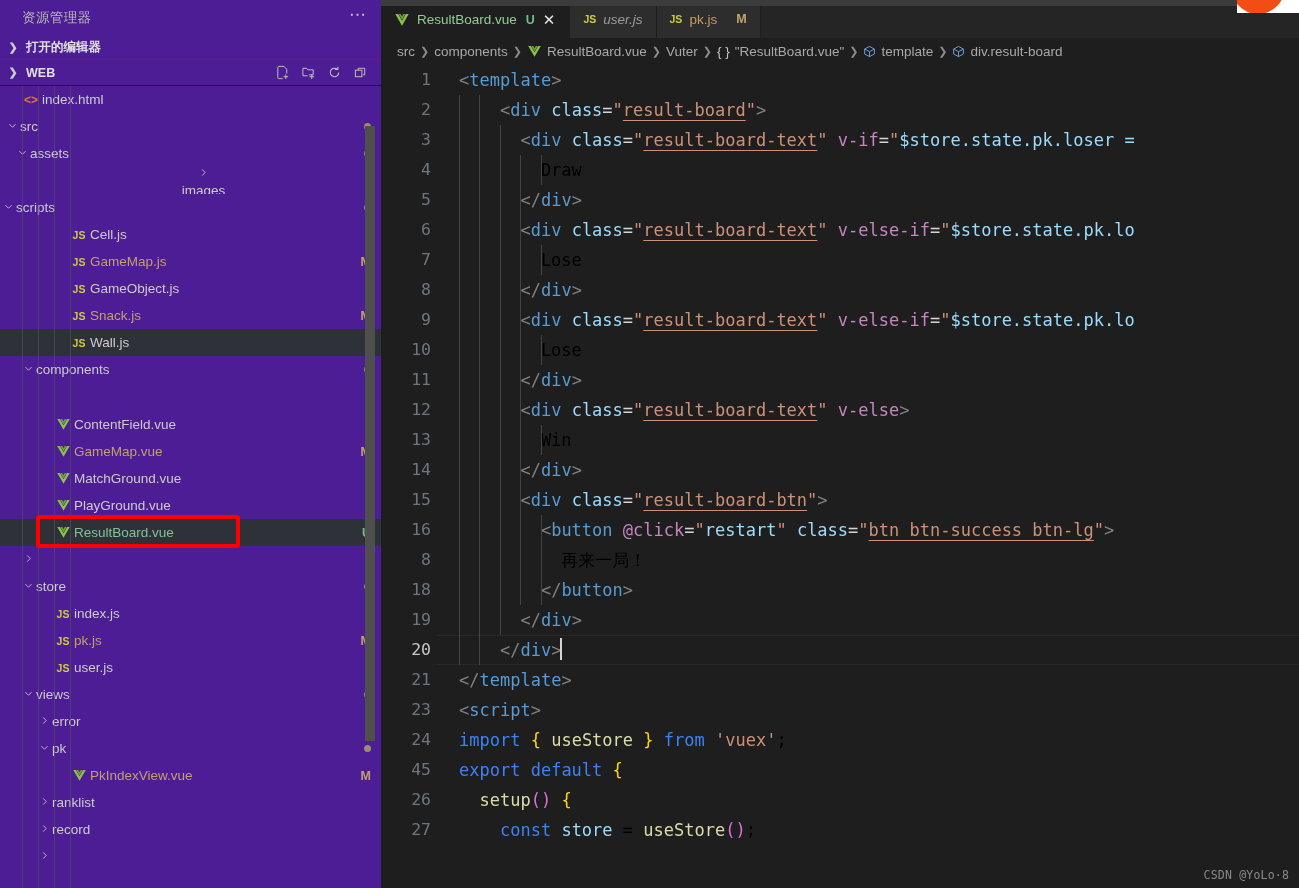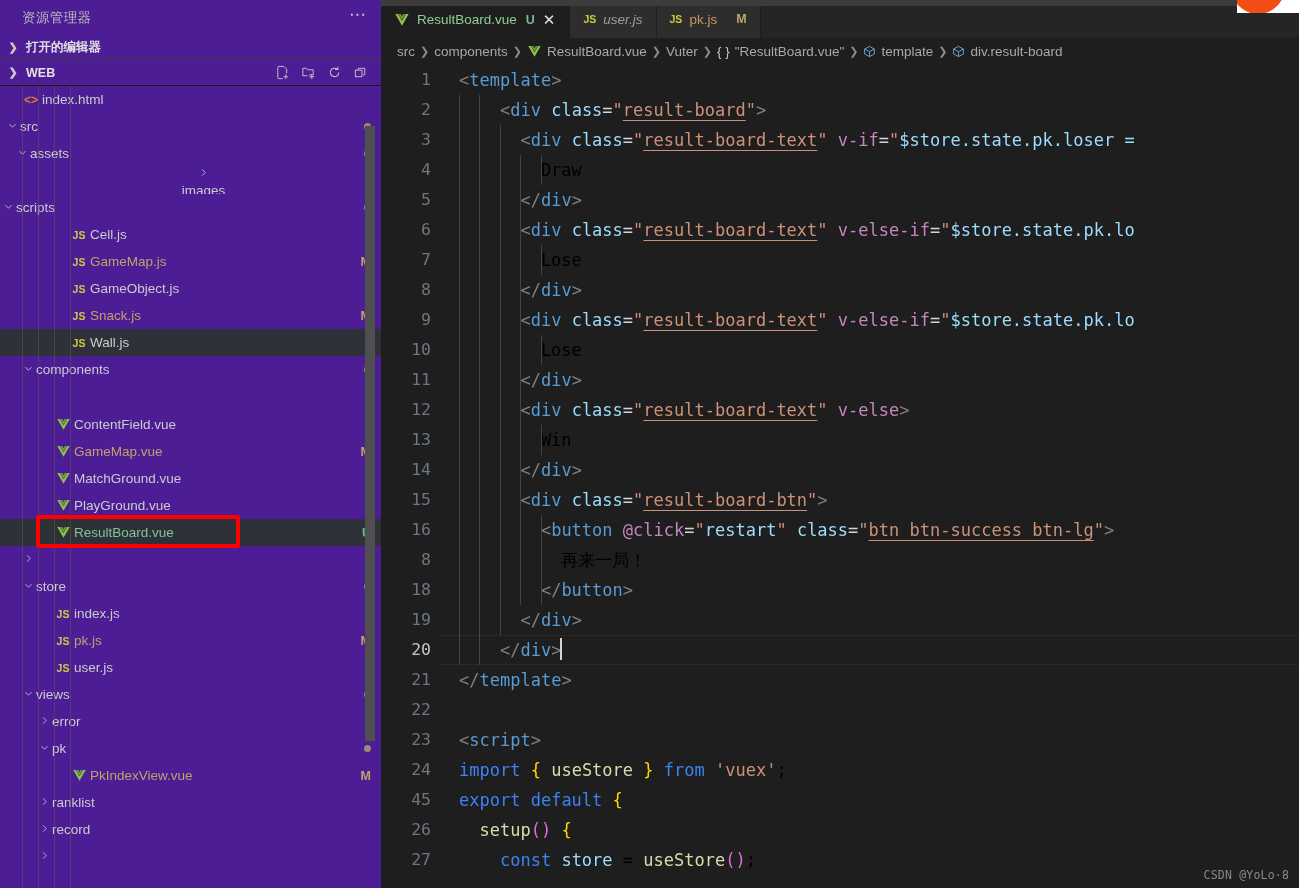--- a/index.html
+++ b/index.html
@@ -536,21 +536,20 @@
         <div class="cline"><span class="ln">12</span><span class="ctxt">      <span class="k-br">&lt;</span><span class="k-tag">div</span> <span class="k-blue">class</span><span class="k-eq">=</span><span class="k-attrvp">"</span><span class="k-attrv">result-board-text</span><span class="k-attrvp">"</span> <span class="k-pink">v-else</span><span class="k-br">&gt;</span></span></div>
         <div class="cline"><span class="ln">13</span><span class="ctxt">        Win</span></div>
         <div class="cline"><span class="ln">14</span><span class="ctxt">      <span class="k-br">&lt;/</span><span class="k-tag">div</span><span class="k-br">&gt;</span></span></div>
         <div class="cline"><span class="ln">15</span><span class="ctxt">      <span class="k-br">&lt;</span><span class="k-tag">div</span> <span class="k-blue">class</span><span class="k-eq">=</span><span class="k-attrvp">"</span><span class="k-attrv">result-board-btn</span><span class="k-attrvp">"</span><span class="k-br">&gt;</span></span></div>
         <div class="cline"><span class="ln">16</span><span class="ctxt">        <span class="k-br">&lt;</span><span class="k-tag">button</span> <span class="k-pink">@click</span><span class="k-eq">=</span><span class="k-attrvp">"</span><span class="k-blue">restart</span><span class="k-attrvp">"</span> <span class="k-blue">class</span><span class="k-eq">=</span><span class="k-attrvp">"</span><span class="k-attrv">btn btn-success btn-lg</span><span class="k-attrvp">"</span><span class="k-br">&gt;</span></span></div>
         <div class="cline"><span class="ln">8</span><span class="ctxt">          再来一局！</span></div>
         <div class="cline"><span class="ln">18</span><span class="ctxt">        <span class="k-br">&lt;/</span><span class="k-tag">button</span><span class="k-br">&gt;</span></span></div>
         <div class="cline"><span class="ln">19</span><span class="ctxt">      <span class="k-br">&lt;/</span><span class="k-tag">div</span><span class="k-br">&gt;</span></span></div>
         <div class="cline active"><span class="ln">20</span><span class="ctxt">    <span class="k-br">&lt;/</span><span class="k-tag">div</span><span class="k-br">&gt;</span><span class="caret"></span></span></div>
         <div class="cline"><span class="ln">21</span><span class="ctxt"><span class="k-br">&lt;/</span><span class="k-tag">template</span><span class="k-br">&gt;</span></span></div>
-        <div class="cline"><span class="ln">22</span><span class="ctxt"></span></div>
         <div class="cline"><span class="ln">23</span><span class="ctxt"><span class="k-br">&lt;</span><span class="k-tag">script</span><span class="k-br">&gt;</span></span></div>
         <div class="cline"><span class="ln">24</span><span class="ctxt"><span class="k-kw">import</span> <span class="k-yel">{</span> <span class="k-fn">useStore</span> <span class="k-yel">}</span> <span class="k-kw">from</span> <span class="k-str">'vuex'</span>;</span></div>
         <div class="cline"><span class="ln">45</span><span class="ctxt"><span class="k-kw">export</span> <span class="k-kw">default</span> <span class="k-yel">{</span></span></div>
         <div class="cline"><span class="ln">26</span><span class="ctxt">  <span class="k-fn">setup</span><span class="k-pur">(</span><span class="k-pur">)</span> <span class="k-yel">{</span></span></div>
         <div class="cline"><span class="ln">27</span><span class="ctxt">    <span class="k-kw">const</span> <span class="k-blue">store</span> = <span class="k-fn">useStore</span><span class="k-pur">(</span><span class="k-pur">)</span>;</span></div>
         <div class="cg" style="left: 78px; top: 30px; height: 570px;"></div>
         <div class="cg" style="left: 98.4px; top: 30px; height: 570px;"></div>
         <div class="cg" style="left: 118.8px; top: 60px; height: 510px;"></div>
         <div class="cg" style="left: 139.2px; top: 90px; height: 450px;"></div>
         <div class="cg" style="left: 159.6px; top: 90px; height: 30px;"></div>

